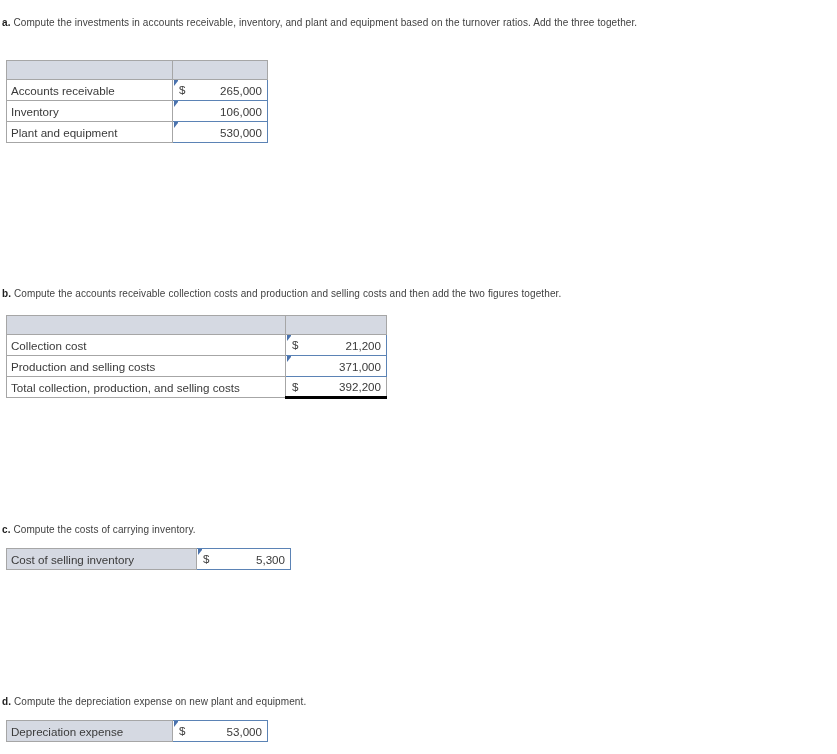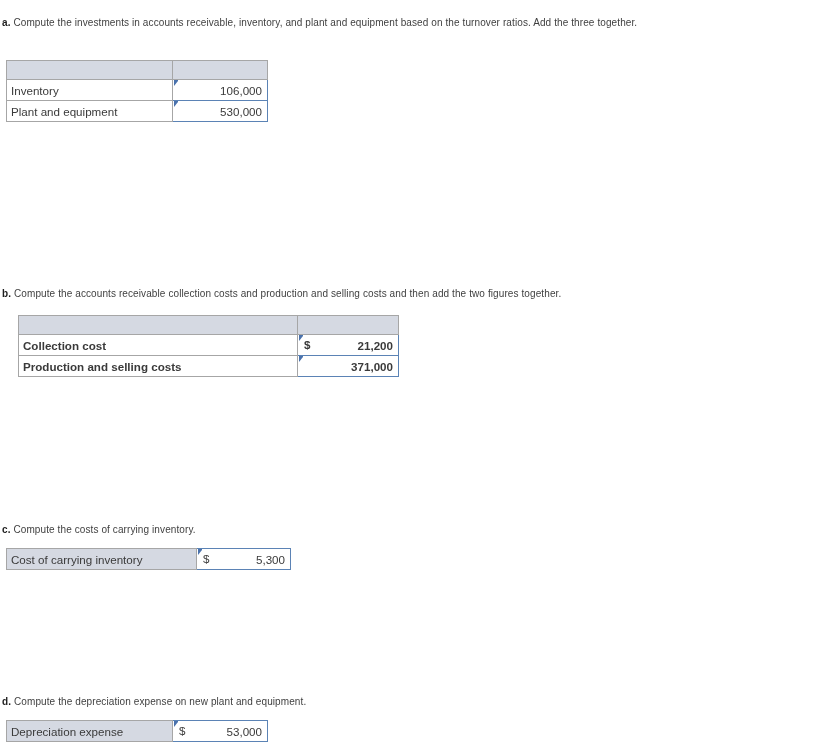--- a/index.html
+++ b/index.html
@@ -95,21 +95,21 @@
   
   td.shaded {
     background: #d5d9e2;
   }
 
   
   #table-a { left: 6px; top: 60px; }
   #table-a col.c1 { width: 166px; }
   #table-a col.c2 { width: 95px; }
 
-  #table-b { left: 18px; top: 315px; font-weight: bold; }
+  #table-b { left: 6px; top: 315px; }
   #table-b col.c1 { width: 279px; }
   #table-b col.c2 { width: 101px; }
 
   #table-c { left: 6px; top: 548px; }
   #table-c col.c1 { width: 190px; }
   #table-c col.c2 { width: 94px; }
 
   #table-d { left: 6px; top: 720px; padding-left: 36px; }
   #table-d col.c1 { width: 166px; }
   #table-d col.c2 { width: 95px; }
@@ -124,20 +124,24 @@
   <colgroup>
       <col class="c1">
       <col class="c2">
     </colgroup>
   <tbody>
     <tr class="hdr">
       <td class="label"></td>
       <td class="money"></td>
     </tr>
     <tr>
+      <td class="label">Accounts receivable</td>
+      <td class="money input"><span class="cur">$</span><span>265,000</span></td>
+    </tr>
+    <tr>
       <td class="label">Inventory</td>
       <td class="money input"><span class="cur"></span><span>106,000</span></td>
     </tr>
     <tr>
       <td class="label">Plant and equipment</td>
       <td class="money input"><span class="cur"></span><span>530,000</span></td>
     </tr>
   </tbody>
 </table>
 
@@ -155,34 +159,38 @@
       <td class="money"></td>
     </tr>
     <tr>
       <td class="label">Collection cost</td>
       <td class="money input"><span class="cur">$</span><span>21,200</span></td>
     </tr>
     <tr>
       <td class="label">Production and selling costs</td>
       <td class="money input"><span class="cur"></span><span>371,000</span></td>
     </tr>
+    <tr>
+      <td class="label">Total collection, production, and selling costs</td>
+      <td class="money total-underline"><span class="cur">$</span><span>392,200</span></td>
+    </tr>
   </tbody>
 </table>
 
 <p class="prompt" id="prompt-c"><span class="lbl">c.</span>
   <span>Compute the costs of carrying inventory.</span></p>
 
 <table class="sheet" id="table-c">
   <colgroup>
       <col class="c1">
       <col class="c2">
     </colgroup>
   <tbody>
     <tr>
-      <td class="label shaded">Cost of carrying inventory</td>
+      <td class="label shaded">Cost of selling inventory</td>
       <td class="money input"><span class="cur">$</span><span>5,300</span></td>
     </tr>
   </tbody>
 </table>
 
 <p class="prompt" id="prompt-d"><span class="lbl">d.</span>
   <span>Compute the depreciation expense on new plant and equipment.</span></p>
 
 <table class="sheet" id="table-d">
   <colgroup>

